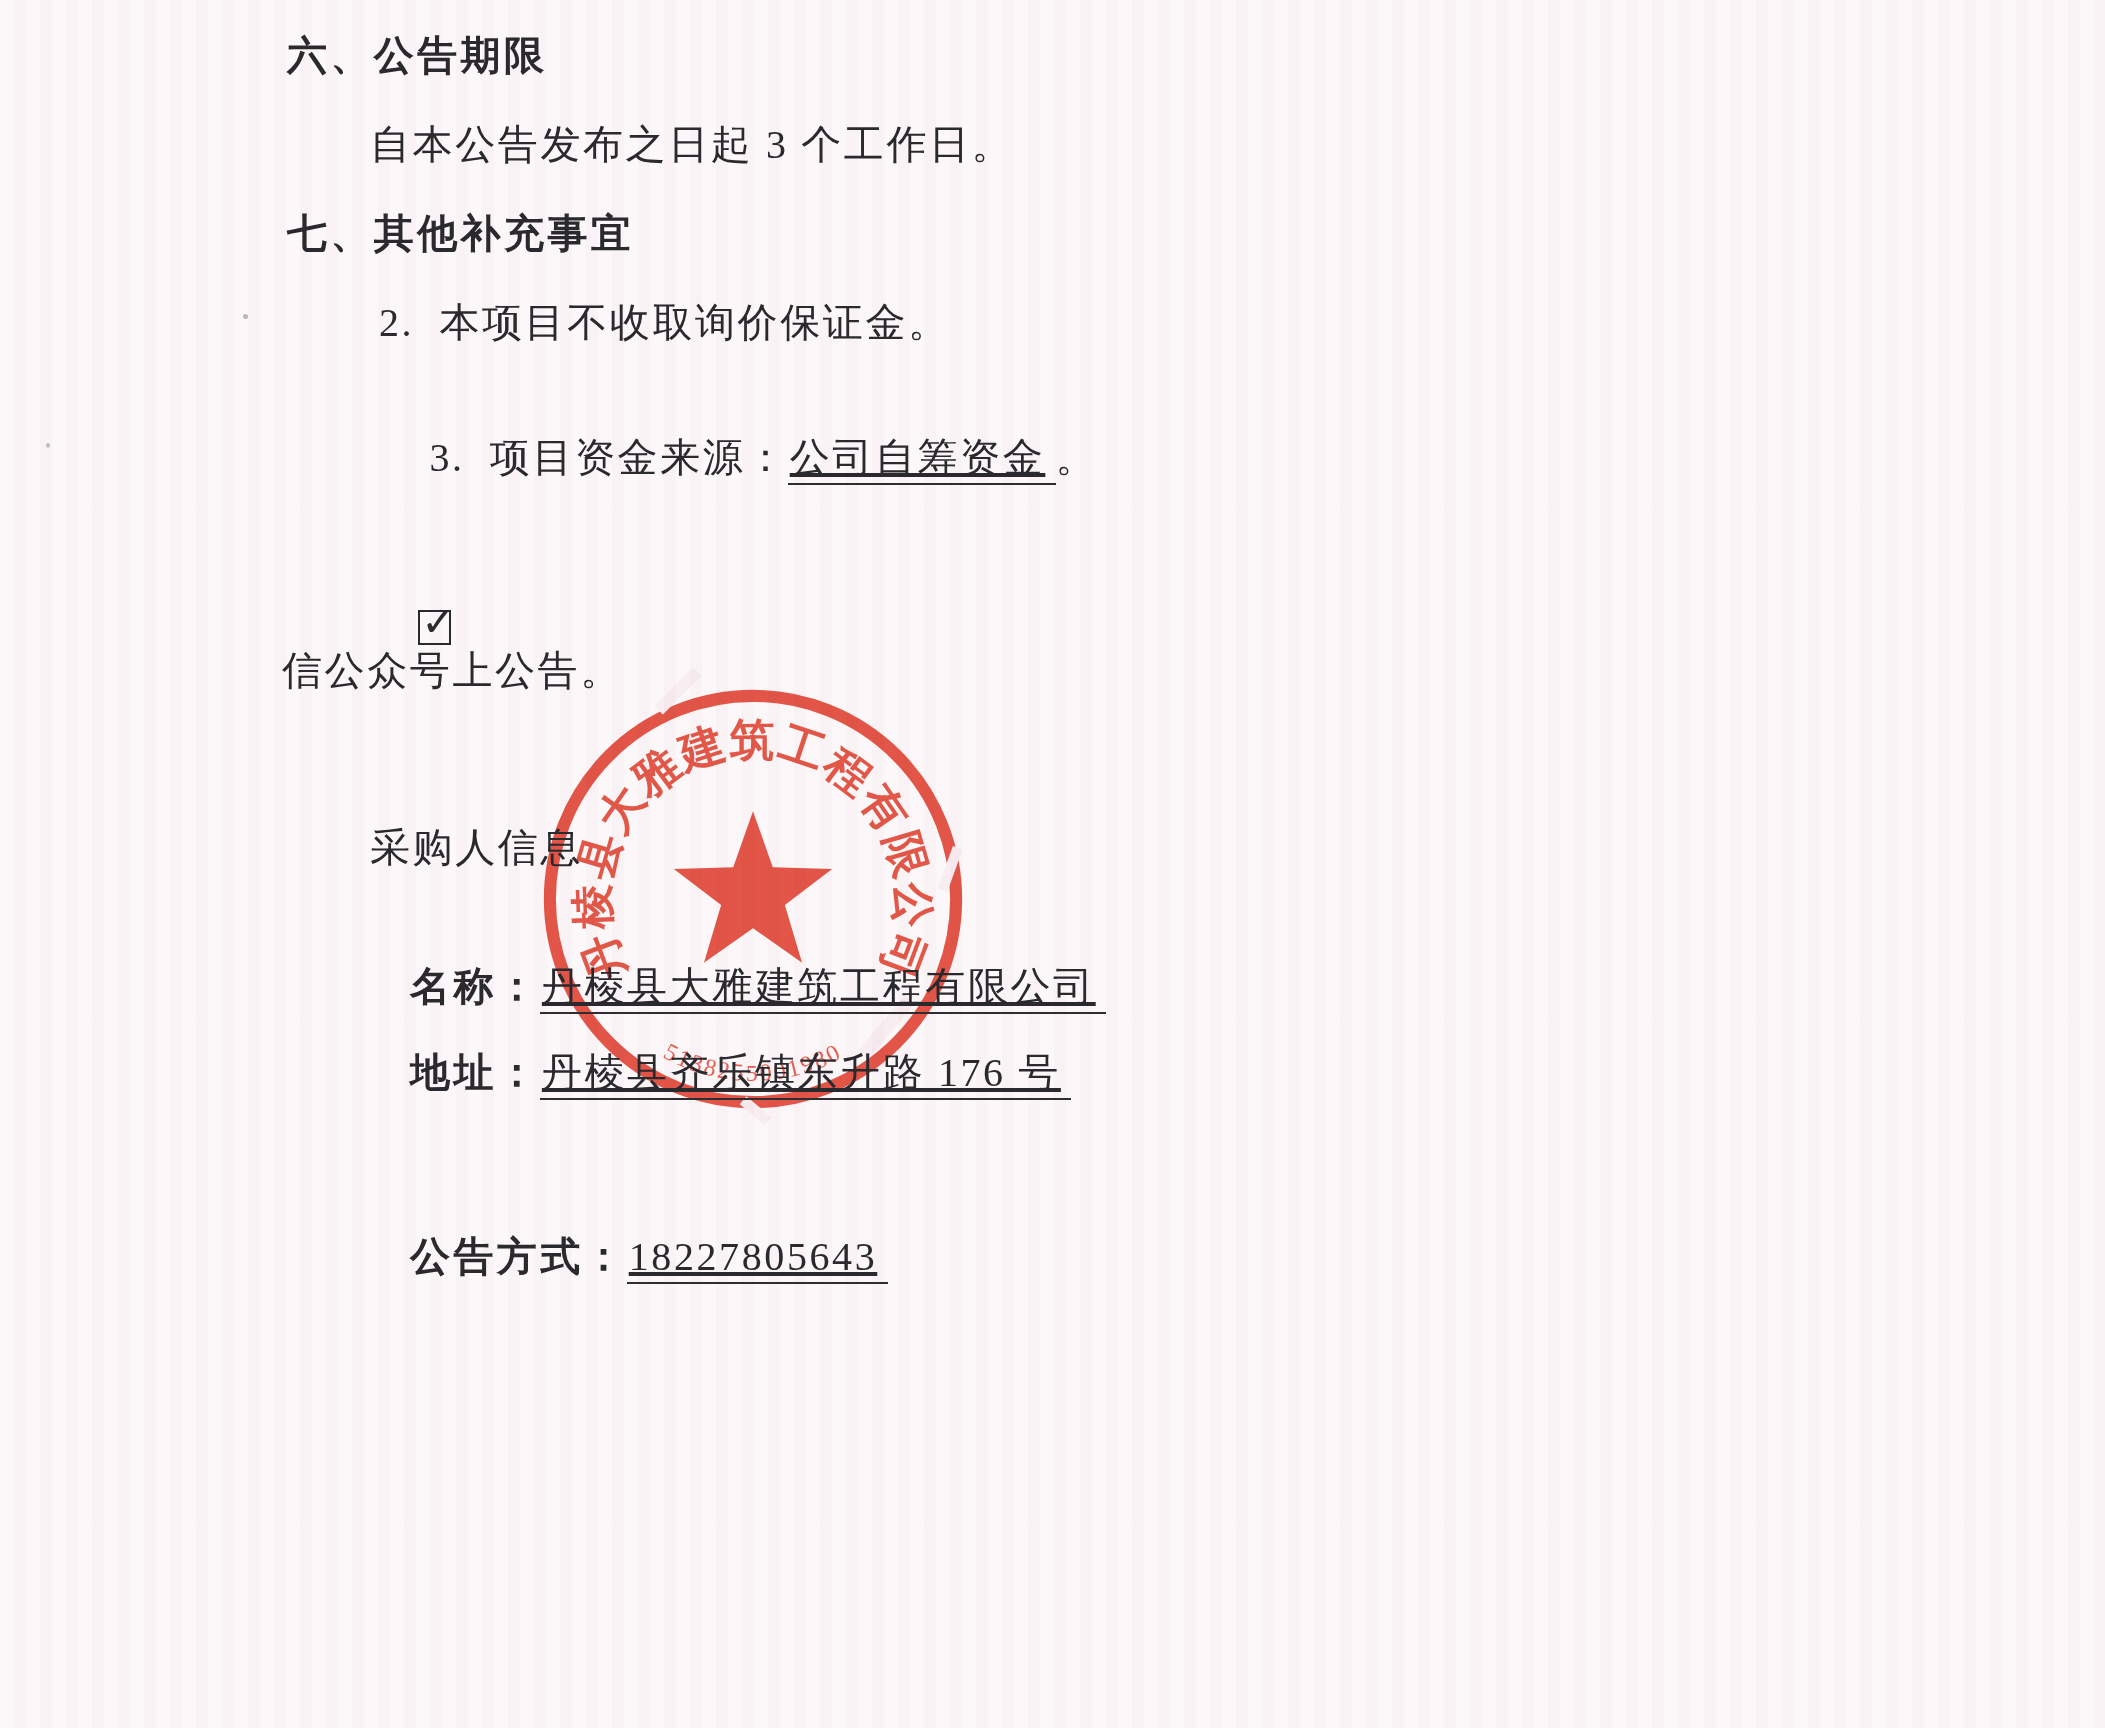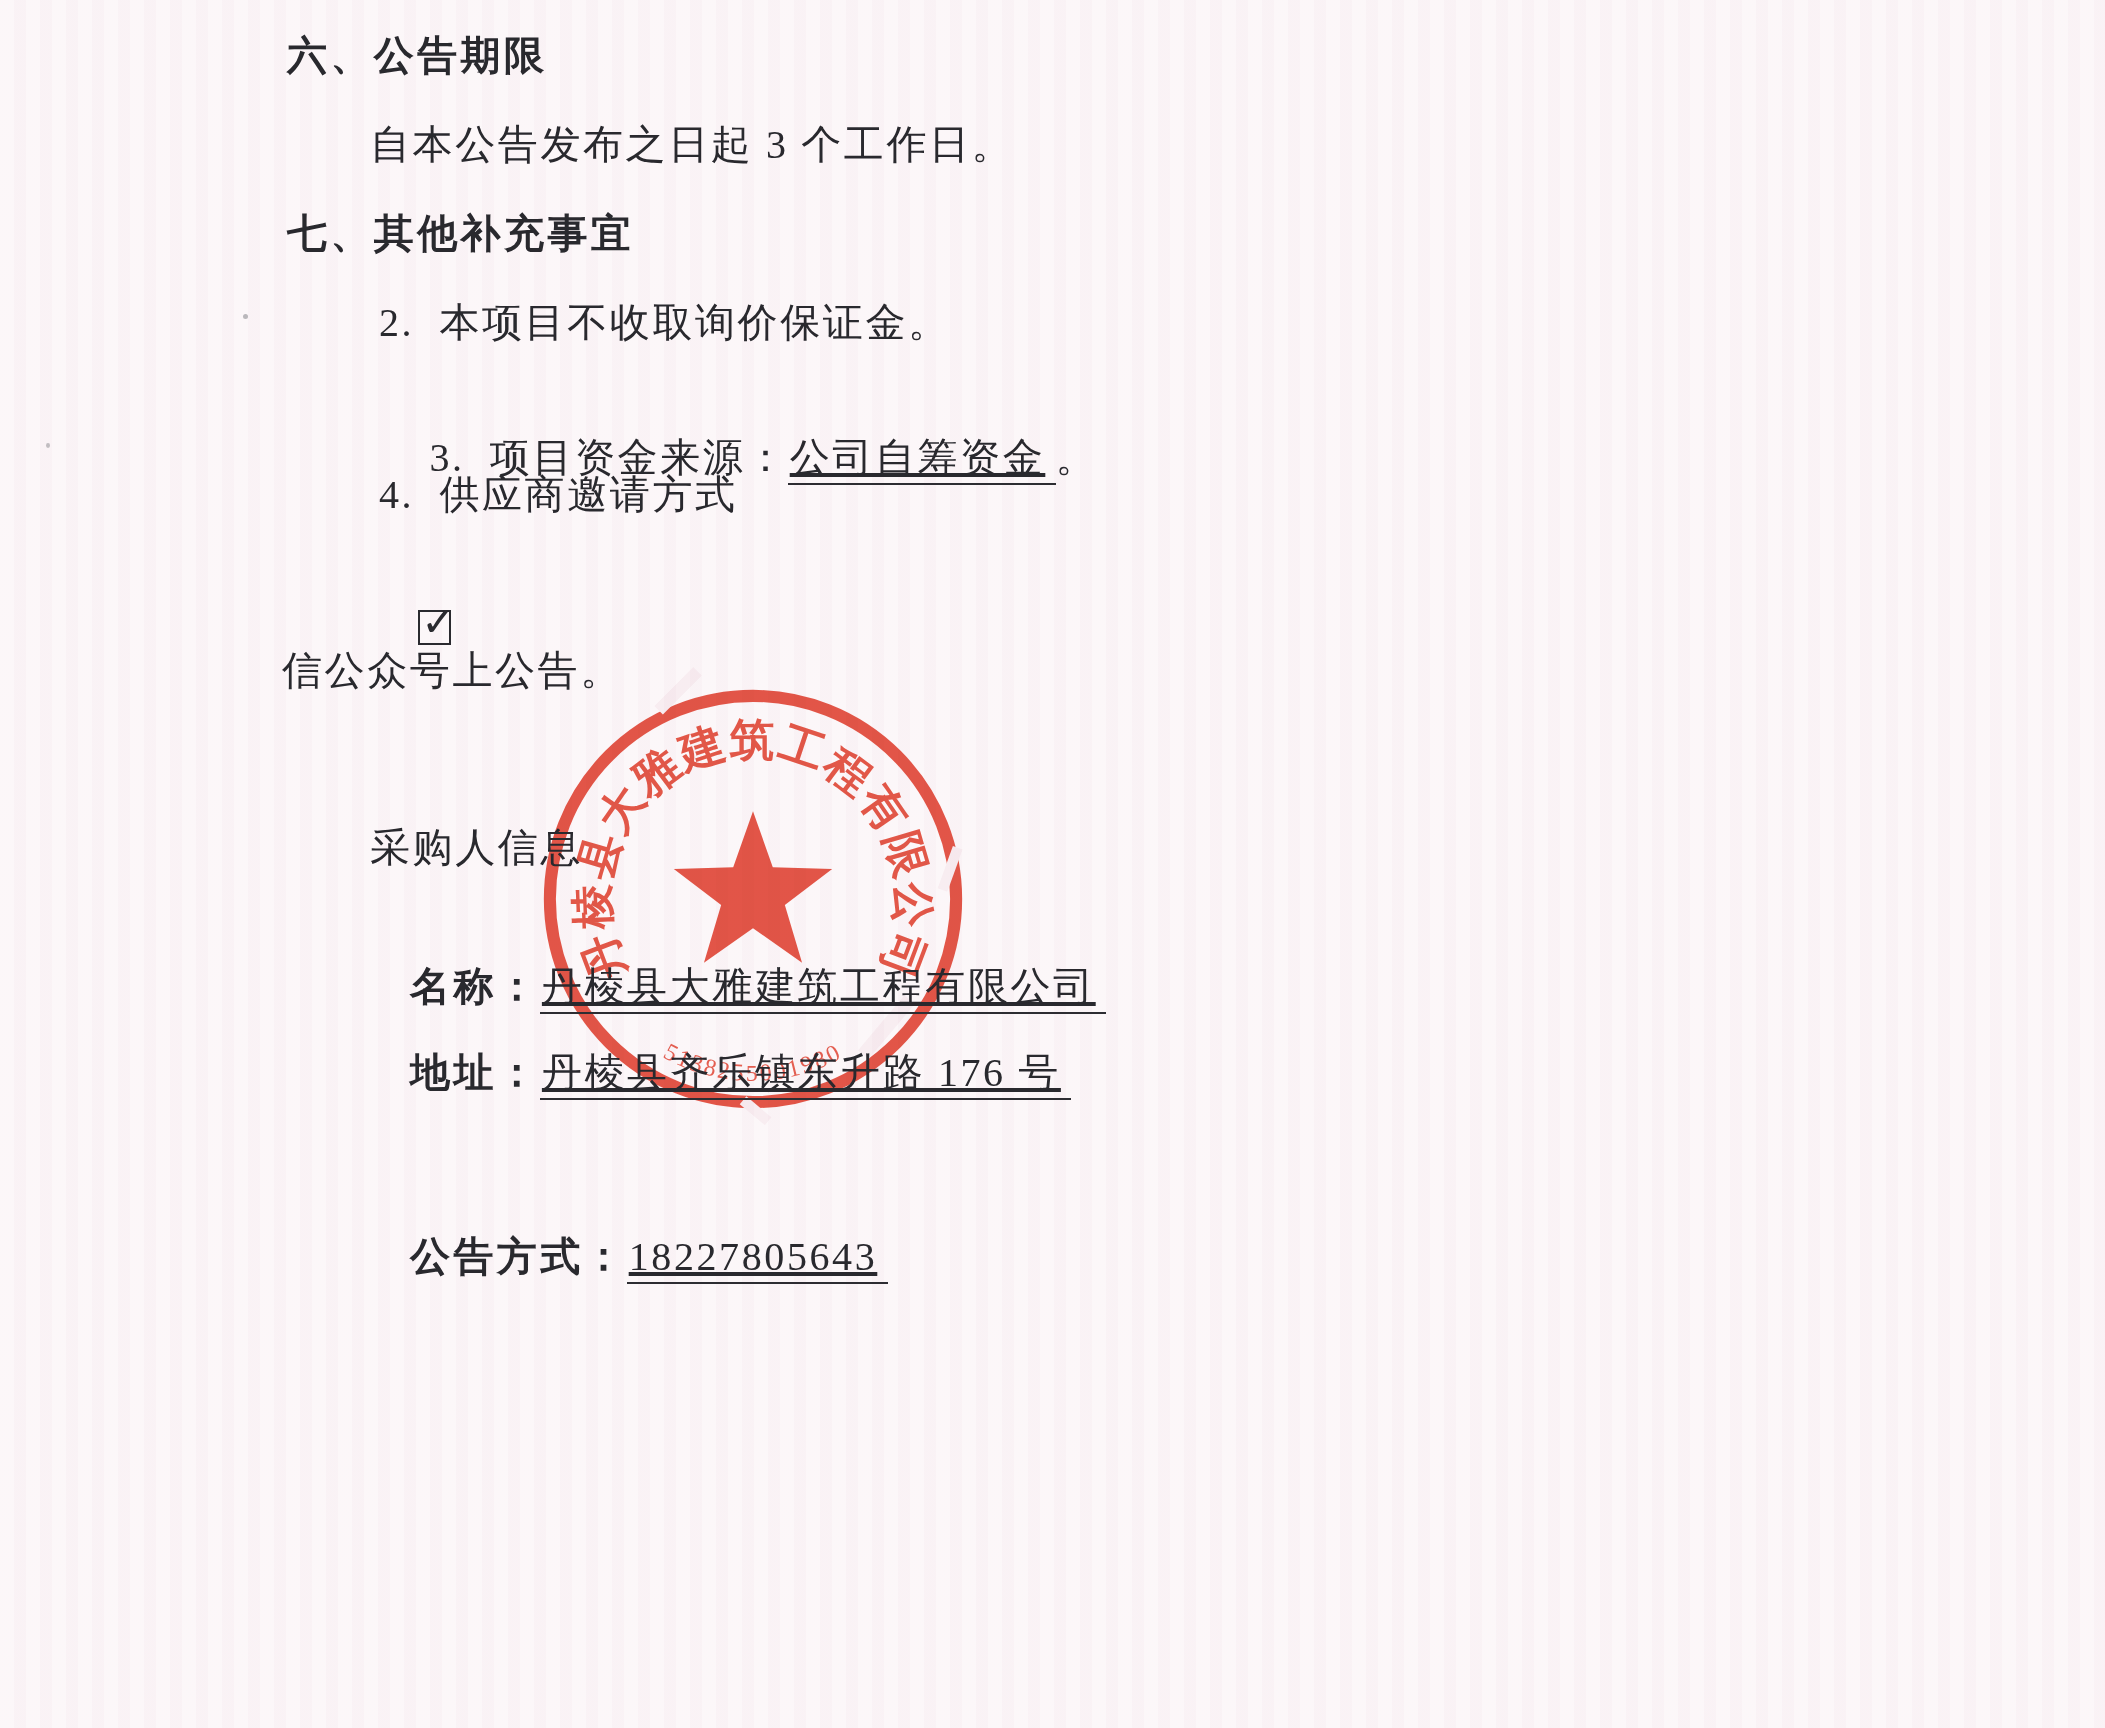--- a/index.html
+++ b/index.html
@@ -54,21 +54,20 @@
   </svg>
 
   <div class="line heiti heading" style="left:287px;top:31px">六、公告期限</div>
   <div class="line song" style="left:370px;top:121px">自本公告发布之日起 3 个工作日。</div>
 
   <div class="line heiti heading" style="left:287px;top:209px">七、其他补充事宜</div>
   <div class="line song" style="left:379px;top:299px">2.  本项目不收取询价保证金。</div>
   <div class="line song" style="left:379px;top:386px">
     <span>3.  项目资金来源：</span><span class="u">公司自筹资金</span><span>。</span>
   </div>
-  <div class="line song" style="left:379px;top:471px">4.  供应商邀请方式</div>
 
   <div class="line song" style="left:368px;top:558px">
     <span class="cbx"><span class="mark">✓</span></span>
   </div>
   <div class="line song" style="left:282px;top:647px">信公众号上公告。</div>
 
   <div class="line song" style="left:370px;top:824px">采购人信息</div>
 
   <div class="line" style="left:370px;top:914px">
     <span class="heiti">名称：</span><span class="song u">丹棱县大雅建筑工程有限公司</span>

